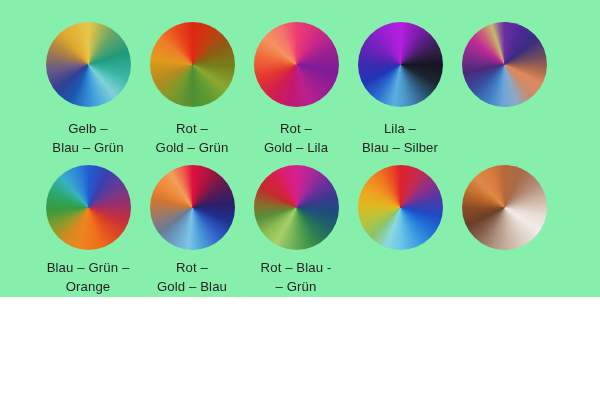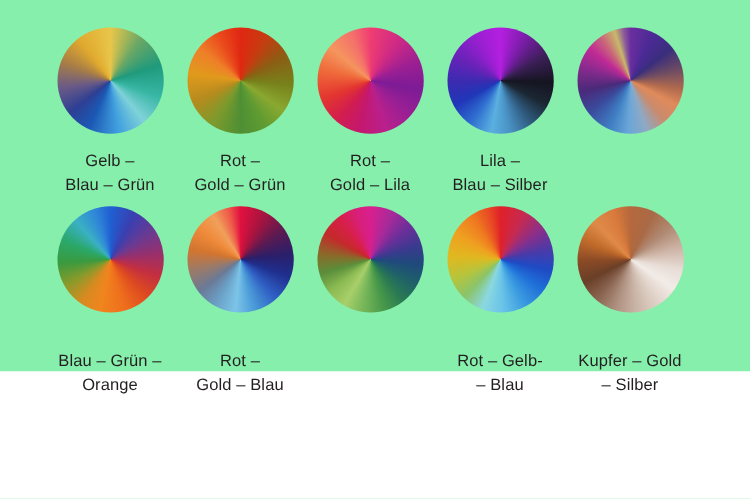--- a/index.html
+++ b/index.html
@@ -57,21 +57,21 @@
     margin-top: 13px;
     text-align: center;
     font-size: 13.2px;
     line-height: 1.43;
     color: #231f20;
     letter-spacing: 0.1px;
     white-space: pre-line;
     font-family: "Liberation Sans", sans-serif;
   }
   .row-2 .caption {
-    margin-top: 29px;
+    margin-top: 8px;
   }
 </style>
 </head>
 <body style="background: rgb(255, 255, 255);">
 
 <div id="board">
 
   <div class="row row-1">
 
     <div class="cell">
@@ -129,33 +129,31 @@
         <div class="wheel" style="background: conic-gradient(rgb(224, 16, 63) 0deg, rgb(166, 20, 63) 28deg, rgb(90, 26, 82) 56deg, rgb(42, 31, 106) 84deg, rgb(31, 47, 142) 110deg, rgb(47, 95, 196) 138deg, rgb(74, 154, 216) 164deg, rgb(124, 196, 232) 186deg, rgb(106, 158, 196) 210deg, rgb(106, 122, 150) 232deg, rgb(154, 122, 106) 256deg, rgb(212, 117, 47) 282deg, rgb(239, 138, 58) 306deg, rgb(240, 160, 90) 328deg, rgb(239, 90, 74) 346deg, rgb(224, 16, 63) 360deg);"></div>
       </div>
       <div class="caption">Rot –
 Gold – Blau</div>
     </div>
 
     <div class="cell">
       <div class="wheel-wrap">
         <div class="wheel" style="background: conic-gradient(rgb(216, 31, 142) 0deg, rgb(166, 42, 154) 26deg, rgb(106, 47, 154) 50deg, rgb(58, 58, 142) 74deg, rgb(31, 74, 124) 96deg, rgb(31, 95, 106) 118deg, rgb(42, 122, 82) 142deg, rgb(74, 154, 74) 166deg, rgb(122, 184, 90) 190deg, rgb(168, 207, 106) 210deg, rgb(138, 186, 82) 232deg, rgb(90, 142, 58) 254deg, rgb(138, 106, 42) 276deg, rgb(196, 42, 42) 300deg, rgb(216, 31, 74) 324deg, rgb(216, 31, 122) 344deg, rgb(216, 31, 142) 360deg);"></div>
       </div>
+      <div class="caption">Rot – Blau -
+– Grün</div>
     </div>
 
     <div class="cell">
       <div class="wheel-wrap">
         <div class="wheel" style="background: conic-gradient(rgb(224, 32, 42) 0deg, rgb(197, 42, 82) 28deg, rgb(138, 47, 138) 54deg, rgb(74, 58, 168) 78deg, rgb(31, 74, 196) 102deg, rgb(31, 111, 216) 126deg, rgb(58, 154, 224) 152deg, rgb(106, 196, 232) 178deg, rgb(138, 216, 224) 200deg, rgb(138, 196, 106) 224deg, rgb(184, 196, 58) 248deg, rgb(224, 184, 32) 274deg, rgb(239, 160, 32) 300deg, rgb(239, 122, 32) 326deg, rgb(232, 74, 36) 346deg, rgb(224, 32, 42) 360deg);"></div>
       </div>
-      <div class="caption">Rot – Gelb-
-– Blau</div>
     </div>
 
     <div class="cell">
       <div class="wheel-wrap">
         <div class="wheel" style="background: conic-gradient(rgb(181, 104, 60) 0deg, rgb(169, 106, 70) 26deg, rgb(176, 138, 116) 52deg, rgb(207, 182, 168) 78deg, rgb(232, 221, 214) 102deg, rgb(242, 236, 232) 124deg, rgb(224, 210, 200) 148deg, rgb(203, 182, 168) 172deg, rgb(176, 146, 130) 196deg, rgb(138, 100, 80) 220deg, rgb(106, 63, 40) 244deg, rgb(138, 74, 38) 268deg, rgb(192, 106, 42) 292deg, rgb(224, 138, 72) 316deg, rgb(216, 122, 60) 340deg, rgb(181, 104, 60) 360deg);"></div>
       </div>
-      <div class="caption">Kupfer – Gold
-– Silber</div>
     </div>
 
   </div>
 
 </div>
 
 </body></html>

